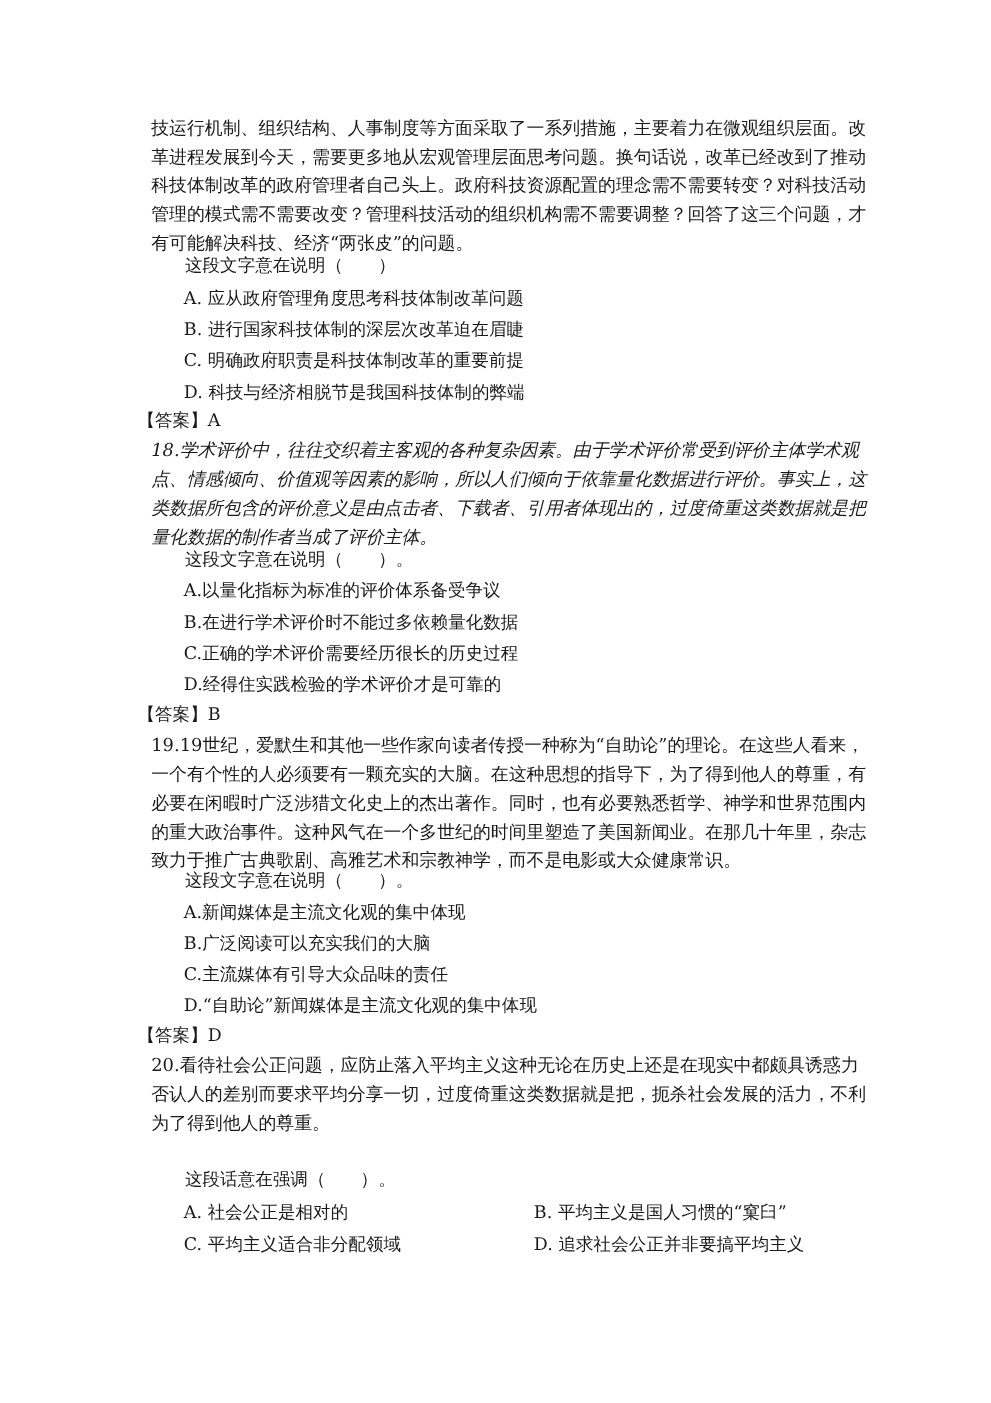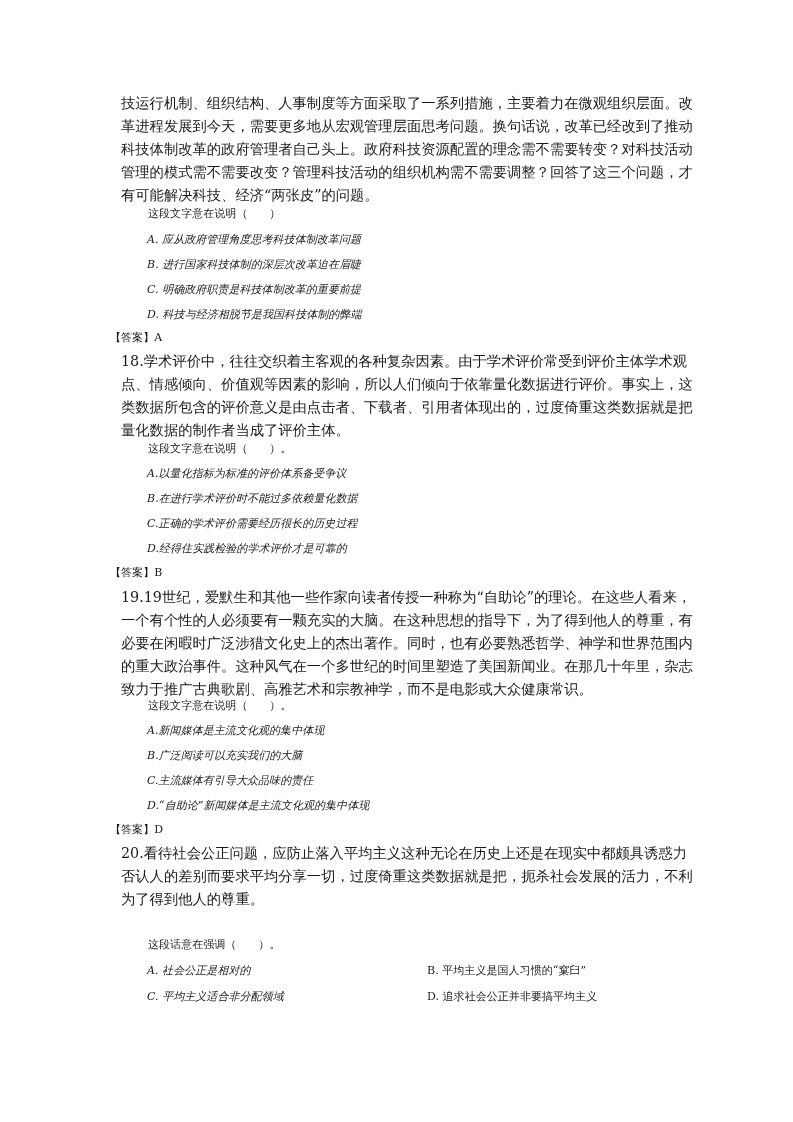--- a/index.html
+++ b/index.html
@@ -4,28 +4,28 @@
   <style>
     html, body { margin: 0; padding: 0; background: #ffffff; }
     body {
       width: 793px; height: 1122px; position: relative; overflow: hidden;
       font-family: "DejaVu Serif", "Liberation Serif", serif;
       color: #1a1a1a;
     }
     .page { position: absolute; left: 0; top: 0; width: 793px; height: 1122px; }
     .line {
       position: absolute; left: 121px; width: 560px;
-      font-size: 11px; line-height: 23px; height: 23px;
+      font-size: 14px; line-height: 23px; height: 23px;
       white-space: nowrap; letter-spacing: 0.05px;
     }
     .para { position: absolute; left: 121px; width: 553px; font-size: 14.3px; line-height: 23px; }
     .para .l { display: block; height: 23px; white-space: nowrap; text-align: justify; text-align-last: justify; }
     .para .l.last { text-align-last: left; }
     .prompt { left: 148px; }
-    .opt { left: 147px; font-style: italic; }
+    .opt { left: 147px; }
     .opt2 { left: 427px; }
     .answer { left: 110px; }
   </style>
 </head>
 <body>
 
 <div class="page">
 
   <div class="para" style="top:92px;">
     <span class="l">技运行机制、组织结构、人事制度等方面采取了一系列措施，主要着力在微观组织层面。改</span>
@@ -34,21 +34,21 @@
     <span class="l">管理的模式需不需要改变？管理科技活动的组织机构需不需要调整？回答了这三个问题，才</span>
     <span class="l last">有可能解决科技、经济“两张皮”的问题。</span>
   </div>
   <div class="line prompt" style="top:202px;">这段文字意在说明（　　）</div>
   <div class="line opt" style="top:228px;">A.  应从政府管理角度思考科技体制改革问题</div>
   <div class="line opt" style="top:253px;">B.  进行国家科技体制的深层次改革迫在眉睫</div>
   <div class="line opt" style="top:303px;">D.  科技与经济相脱节是我国科技体制的弊端</div>
   <div class="line opt" style="top:278px;">C.  明确政府职责是科技体制改革的重要前提</div>
   <div class="line answer" style="top:326px;">【答案】A</div>
 
-  <div class="para" style="top:350px;">
+  <div class="para" style="top:350px;font-style:italic;">
     <span class="l">18.学术评价中，往往交织着主客观的各种复杂因素。由于学术评价常受到评价主体学术观</span>
     <span class="l">点、情感倾向、价值观等因素的影响，所以人们倾向于依靠量化数据进行评价。事实上，这</span>
     <span class="l">类数据所包含的评价意义是由点击者、下载者、引用者体现出的，过度倚重这类数据就是把</span>
     <span class="l last">量化数据的制作者当成了评价主体。</span>
   </div>
   <div class="line prompt" style="top:437px;">这段文字意在说明（　　）。</div>
   <div class="line opt" style="top:462px;">A.以量化指标为标准的评价体系备受争议</div>
   <div class="line opt" style="top:487px;">B.在进行学术评价时不能过多依赖量化数据</div>
   <div class="line opt" style="top:512px;">C.正确的学术评价需要经历很长的历史过程</div>
   <div class="line opt" style="top:537px;">D.经得住实践检验的学术评价才是可靠的</div>

